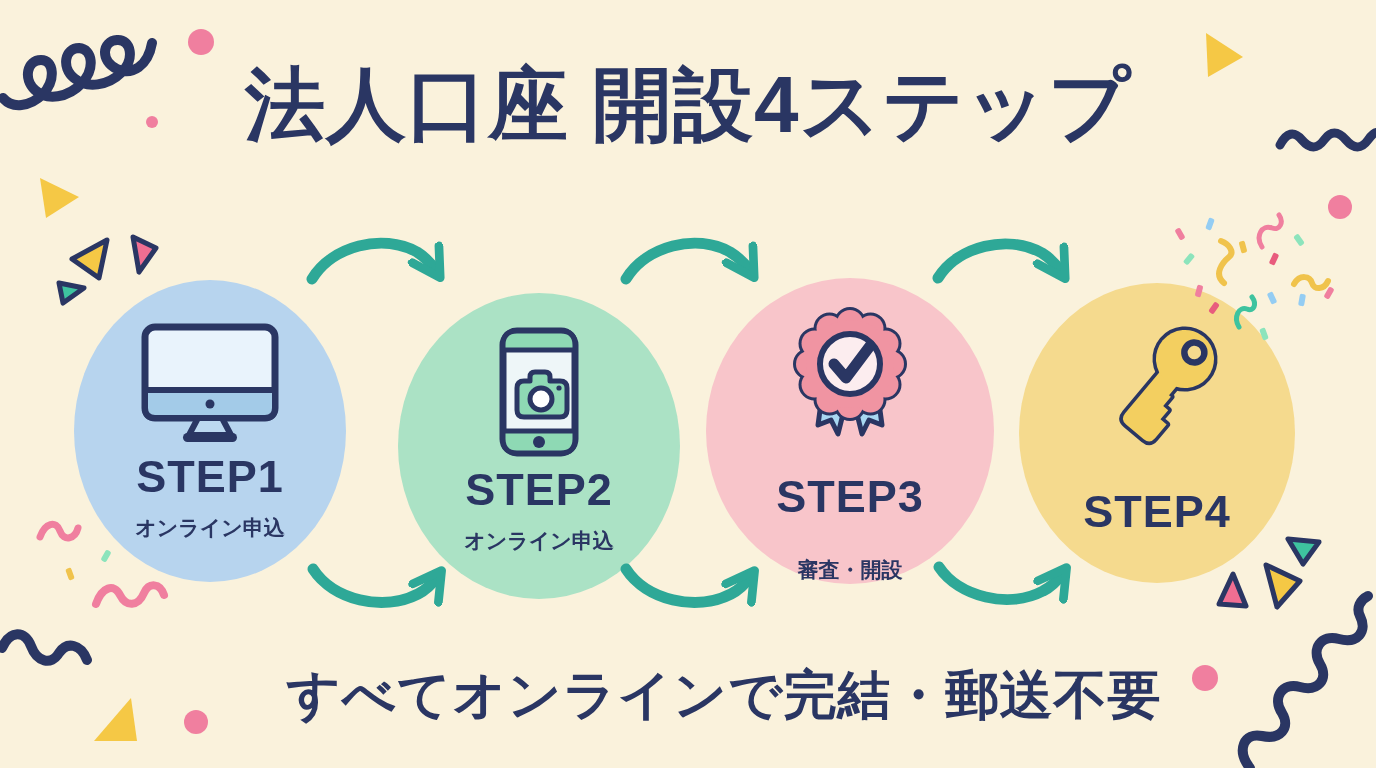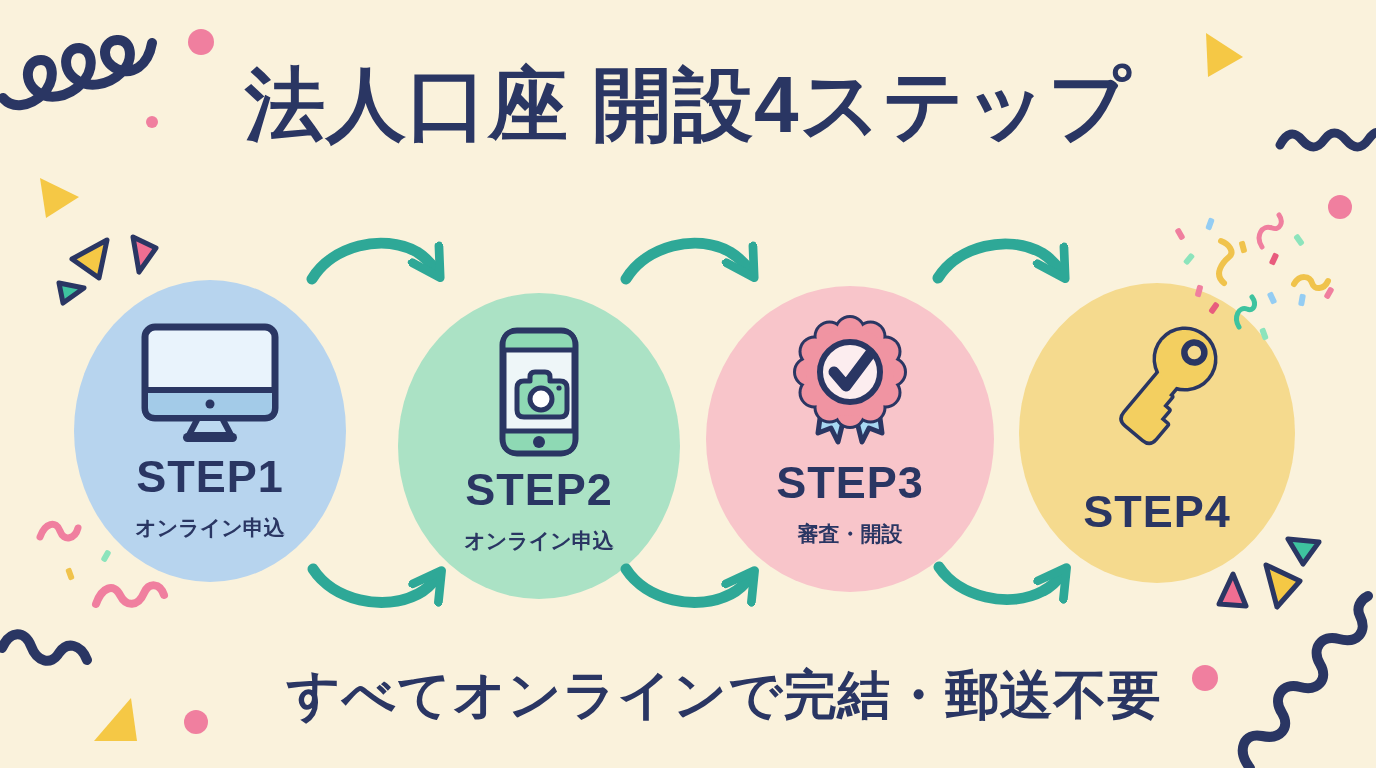--- a/index.html
+++ b/index.html
@@ -20,21 +20,21 @@
     font-size:53px;font-weight:800;color:var(--navy,#2a3663);
     letter-spacing:1px;z-index:3;padding-left:36px;
   }
 
   .circle{
     position:absolute;border-radius:50%;z-index:2;
     display:flex;flex-direction:column;align-items:center;
   }
   .c1{left:74px;top:280px;width:272px;height:302px;background:var(--circle_blue,#b7d4ee);}
   .c2{left:398px;top:293px;width:282px;height:306px;background:var(--circle_green,#abe2c5);}
-  .c3{left:706px;top:286px;width:288px;height:306px;background:var(--circle_pink,#f8c5ca);}
+  .c3{left:706px;top:278px;width:288px;height:306px;background:var(--circle_pink,#f8c5ca);gap:22px;}
   .c4{left:1019px;top:283px;width:276px;height:300px;background:var(--circle_yellow,#f5da8e);gap:32px;}
 
   .icon-box{
     height:132px;margin-top:32px;display:flex;align-items:flex-end;justify-content:center;
   }
   .step-title{
     margin-top:10px;font-size:45px;font-weight:800;color:var(--navy,#2a3663);
     letter-spacing:1px;line-height:1;
   }
   .step-label{

